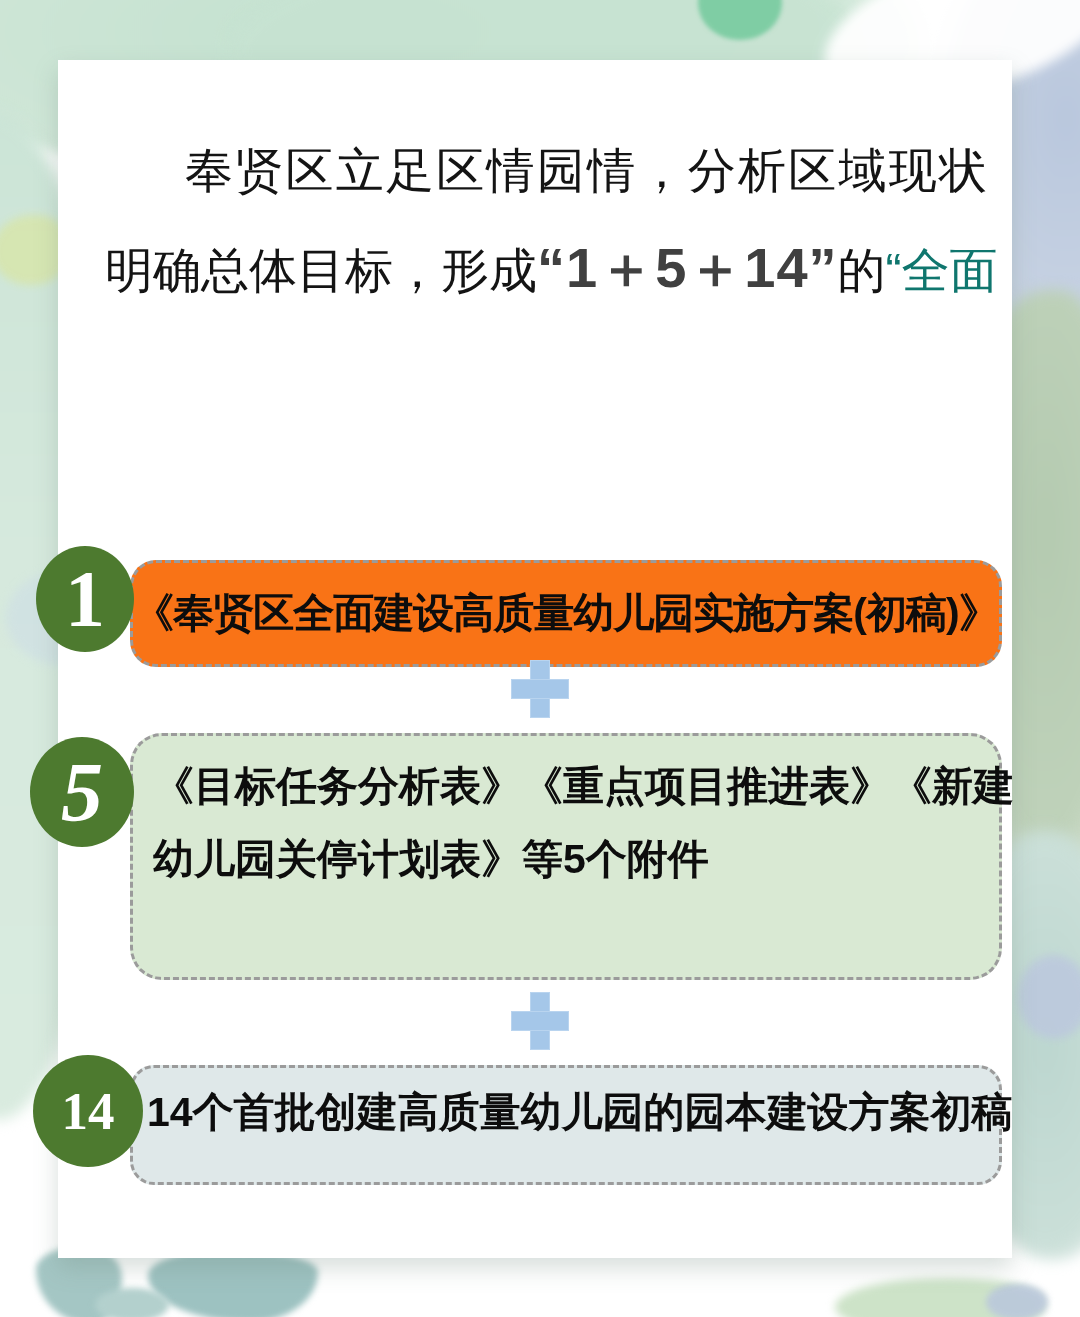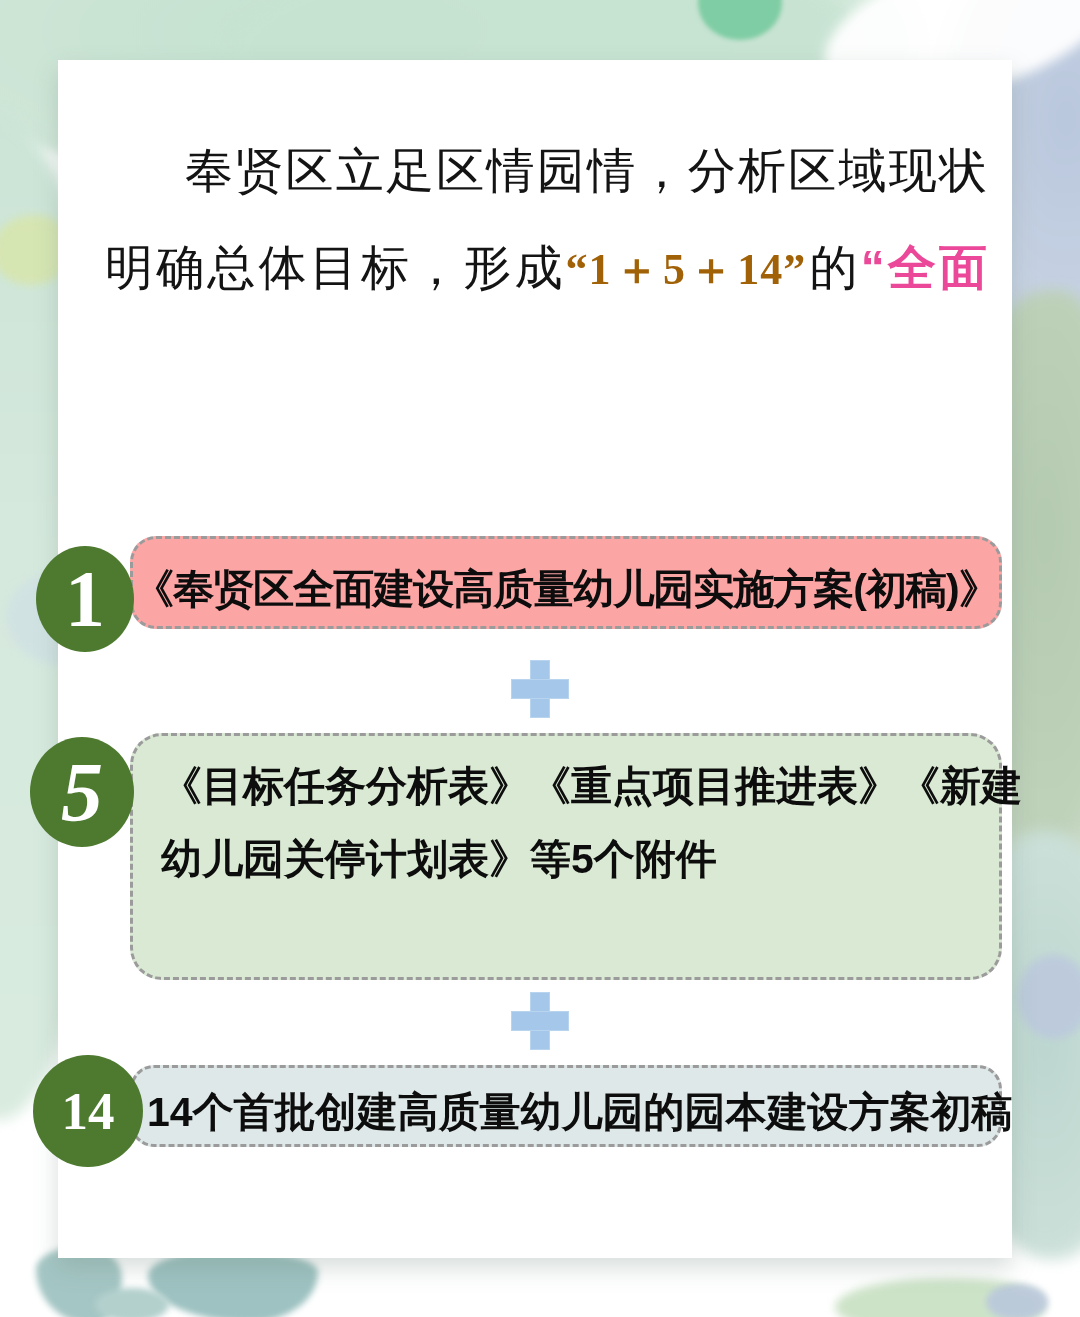--- a/index.html
+++ b/index.html
@@ -35,49 +35,49 @@
 
   
   .para{position:absolute;left:47px;top:62px;width:882px;color:#141414;}
   .pline{
     width:100%;height:97px;line-height:97px;font-size:48px;
     text-align:justify;text-align-last:justify;white-space:nowrap;
   }
   .pline.first{text-indent:80px;}
   .pline.last{text-align-last:left;}
   .hl-num{
-    font-family:Liberation Serif, serif;font-weight:bold;color:#a16207;
-    font-size:44px;letter-spacing:1px;
+    font-family:Liberation Sans, sans-serif;font-weight:bold;color:#404040;
+    font-size:56px;letter-spacing:1px;
   }
-  .hl-cjk{font-weight:bold;color:#ec4899;}
+  .hl-cjk{font-weight:normal;color:#0f766e;}
   .para-period{font-size:40px;color:#222;}
 
   
   .badge{
     position:absolute;background:#4d7a2f;border-radius:50%;z-index:3;
     display:flex;align-items:center;justify-content:center;
     color:#ffffff;font-family:"Liberation Serif", serif;font-weight:bold;
   }
   .badge1{left:-22px;top:486px;width:98px;height:106px;font-size:80px;}
   .badge5{left:-28px;top:677px;width:104px;height:110px;font-size:84px;font-style:italic;}
   .badge14{left:-25px;top:995px;width:110px;height:112px;font-size:53px;}
 
   .ibox{
     position:absolute;left:72px;width:872px;z-index:2;
     border:3px dashed #9b9b9b;box-sizing:border-box;
   }
-  .box1{top:476px;height:93px;background:#fca5a5;border-radius:26px;}
+  .box1{top:500px;height:107px;background:#f97316;border-radius:26px;}
   .box2{top:673px;height:247px;background:#d9e9d3;border-radius:32px;}
-  .box3{top:1005px;height:82px;background:#dfe8e9;border-radius:24px;}
+  .box3{top:1005px;height:120px;background:#dfe8e9;border-radius:24px;}
 
   .boxtext{
     color:#0d0d0d;font-weight:bold;font-size:41px;white-space:nowrap;
   }
   .box1 .boxtext{line-height:101px;text-align:center;letter-spacing:-1px;}
-  .box2 .boxtext{padding:14px 0 0 28px;}
+  .box2 .boxtext{padding:14px 0 0 20px;}
   .box2 .boxtext div{line-height:73px;letter-spacing:0px;}
   .box3 .boxtext{line-height:88px;padding-left:14px;letter-spacing:0px;}
 
   
   .plus{position:absolute;width:58px;height:58px;z-index:2;}
   .plus1{left:453px;top:600px;}
   .plus2{left:453px;top:932px;}
   .plus .pv{position:absolute;left:50%;top:0;transform:translateX(-50%);width:20px;height:58px;background:#a5c7e9;border:1px solid #b9d4ef;box-sizing:border-box;}
   .plus .ph{position:absolute;top:50%;left:0;transform:translateY(-50%);height:20px;width:58px;background:#a5c7e9;border:1px solid #b9d4ef;box-sizing:border-box;}
 </style>

